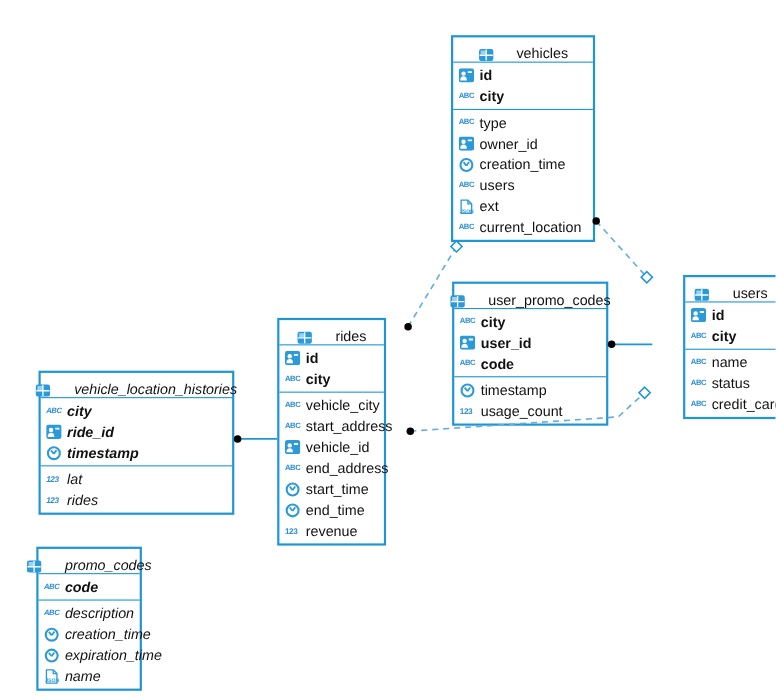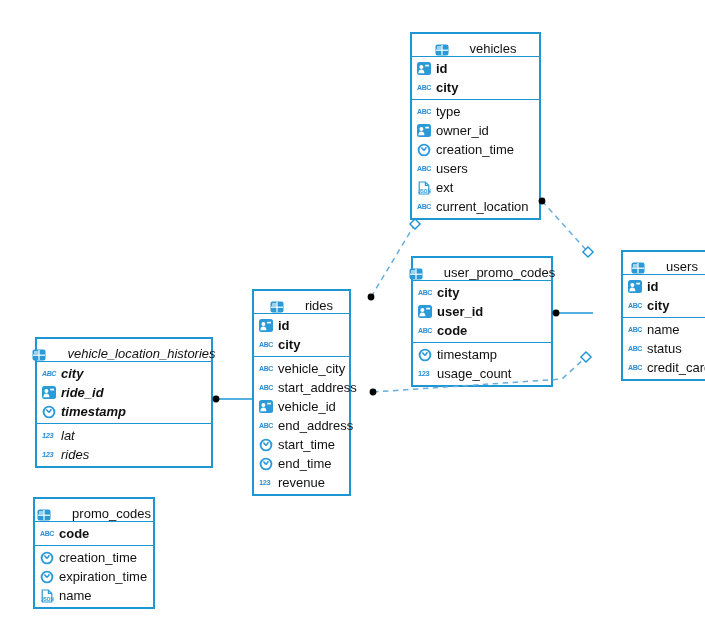--- a/index.html
+++ b/index.html
@@ -355,41 +355,47 @@
        <span class="label">lat</span>
      </div>
           <div class="frow ">
        <span class="icon">
               <span class="num-glyph">123</span>
             </span>
        <span class="label">rides</span>
      </div>
      </div>
       </div>
-      <div class="er-table" style="left: 33px; top: 497px; width: 122px;">
+      <div class="er-table" style="left: 33px; top: 497px; width: 96px; font-style: italic;">
         <div class="thead">
        <span class="icon" style="width:14px;flex:0 0 14px">
             <svg width="14" height="12" viewBox="0 0 14 12">
       <rect x="0.5" y="0.5" width="13" height="11" rx="2" fill="#2b9ad8"></rect>
       <rect x="2" y="2" width="4.6" height="3.6" rx="0.5" fill="#9dd2ef"></rect>
       <line x1="1" y1="6.2" x2="13" y2="6.2" stroke="#fff" stroke-width="1.2"></line>
       <line x1="7" y1="1" x2="7" y2="11" stroke="#fff" stroke-width="1.2"></line>
             </svg>
           </span>
        <span class="title">promo_codes</span>
      </div>
      <div class="sec keys">
        <div class="frow key">
        <span class="icon">
               <span class="abc-glyph">ABC</span>
             </span>
        <span class="label">code</span>
      </div>
      </div>
      <div class="sec">
+       <div class="frow ">
+       <span class="icon">
+              <span class="abc-glyph">ABC</span>
+            </span>
+       <span class="label">description</span>
+     </div>
           <div class="frow ">
        <span class="icon">
               <svg width="14" height="14" viewBox="0 0 14 14">
       <circle cx="7" cy="7" r="5.4" fill="none" stroke="#2b9ad8" stroke-width="1.9"></circle>
       <line x1="7" y1="7.6" x2="4.4" y2="4.4" stroke="#2b9ad8" stroke-width="1.6"></line>
       <line x1="7" y1="7.6" x2="9.4" y2="4.2" stroke="#2b9ad8" stroke-width="1.6"></line>
               </svg>
             </span>
        <span class="label">creation_time</span>
      </div>

